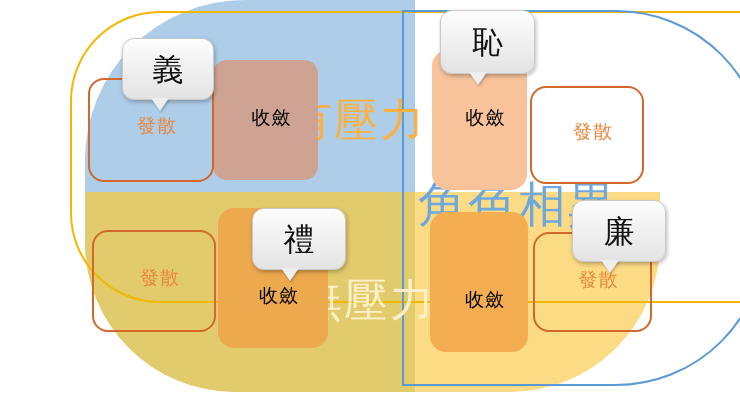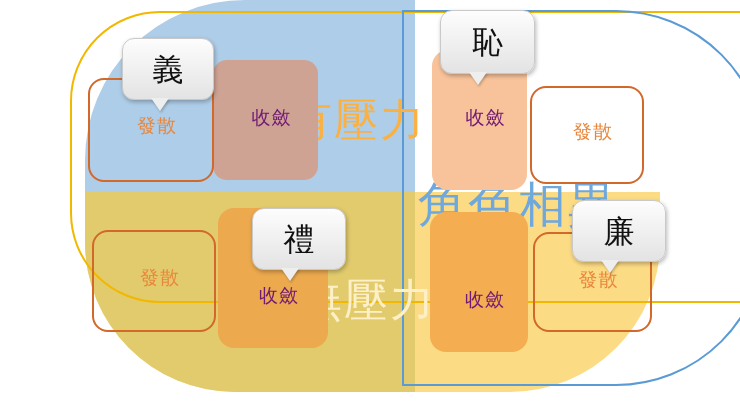--- a/index.html
+++ b/index.html
@@ -57,21 +57,21 @@
   #fill-q3{left:218px;top:208px;width:110px;height:140px;background:#eca94e;border-radius:16px;}
   #fill-q4{left:430px;top:212px;width:98px;height:140px;background:#f4ad50;border-radius:16px;}
 
   
   #hollow-q1{left:88px;top:78px;width:122px;height:100px;border:2.5px solid #d2682a;border-radius:16px;background:transparent;}
   #hollow-q2{left:530px;top:86px;width:110px;height:94px;border:2.5px solid #d2682a;border-radius:16px;background:#ffffff;}
   #hollow-q3{left:92px;top:230px;width:120px;height:98px;border:2.5px solid #d2682a;border-radius:16px;background:transparent;}
   #hollow-q4{left:533px;top:232px;width:115px;height:96px;border:2.5px solid #d2682a;border-radius:16px;background:transparent;}
 
   .lbl-orange{color:#e8873c;}
-  .lbl-white{color:#701a75;}
+  .lbl-white{color:#000000;}
 
   
   .bigtext{
     position:absolute;font-size:48px;line-height:1;letter-spacing:2px;
     white-space:nowrap;font-weight:400;
   }
   #txt-role-same{left:82px;top:180px;color:#ffffff;}
   #txt-role-diff{left:418px;top:180px;color:#6fa8dc;}
   #txt-pressure{left:288px;top:98px;color:#fbb040;font-size:44px;}
   #txt-nopressure{left:298px;top:278px;color:#fdf0c8;font-size:44px;}

